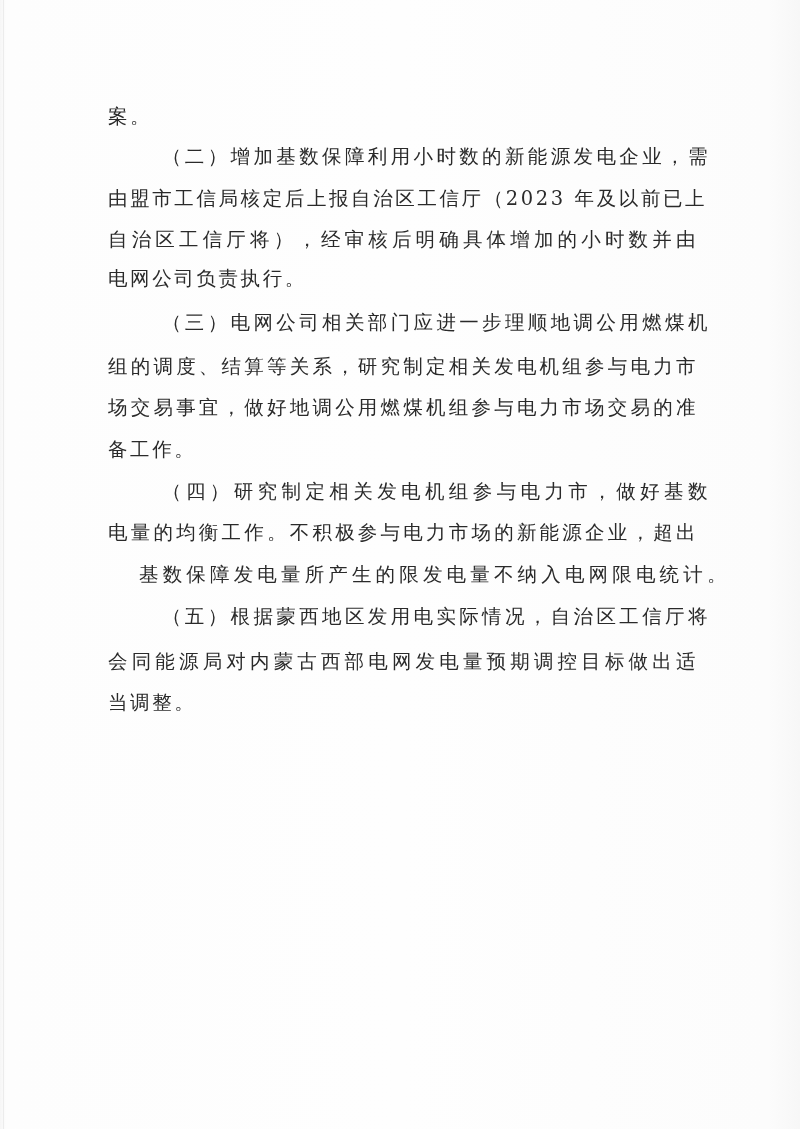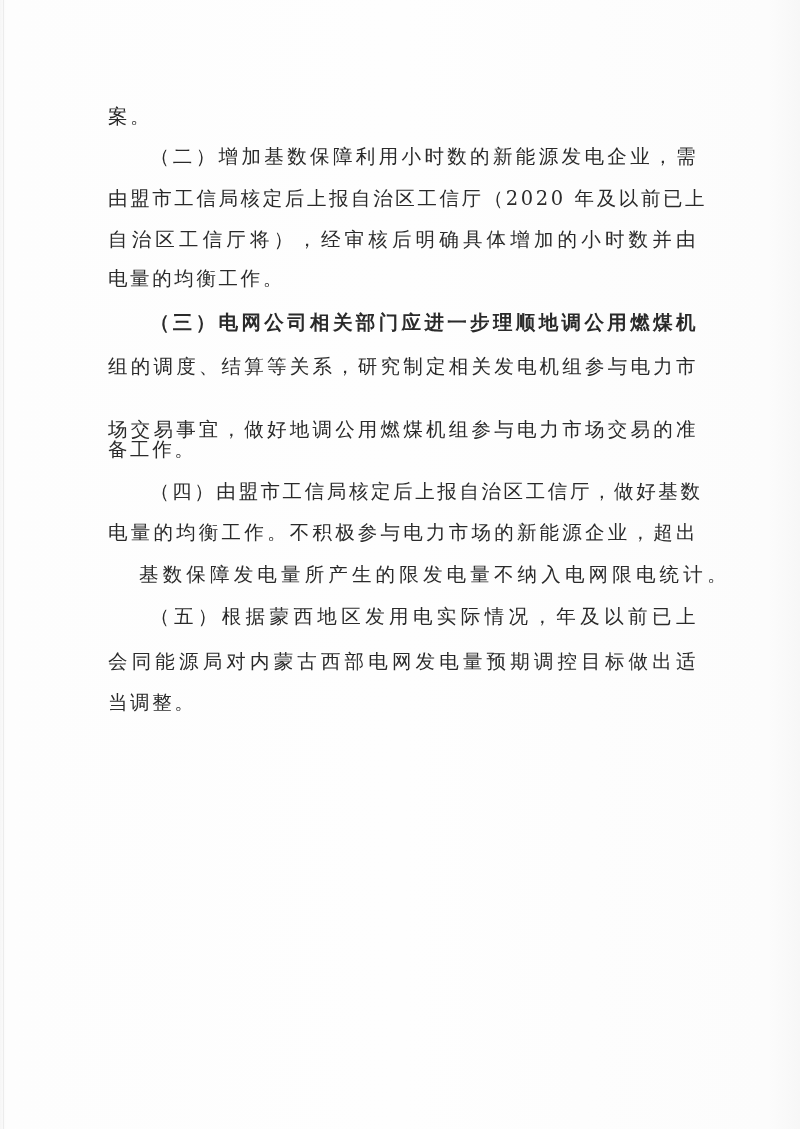--- a/index.html
+++ b/index.html
@@ -38,39 +38,39 @@
       letter-spacing: 2.6px;
       white-space: nowrap;
       text-align: justify;
       text-align-last: justify;
     }
     .text-line.last {
       text-align-last: left;
       width: auto;
     }
     .text-line.indent {
-      left: 150px;
+      left: 162px;
       width: 548px;
     }
   </style>
 </head>
 <body>
 
 <div class="page">
   <div class="scan-edge"></div>
   <div id="text-body">
       <div class="text-line last" style="top: 102px;">案。</div>
       <div class="text-line indent" style="top: 142px;">（二）增加基数保障利用小时数的新能源发电企业，需</div>
-      <div class="text-line" style="top: 184px;">由盟市工信局核定后上报自治区工信厅（2020 年及以前已上</div>
+      <div class="text-line" style="top: 184px;">由盟市工信局核定后上报自治区工信厅（2023 年及以前已上</div>
       <div class="text-line" style="top: 225px;">自治区工信厅将），经审核后明确具体增加的小时数并由</div>
-      <div class="text-line last" style="top: 264px;">电量的均衡工作。</div>
-      <div class="text-line indent" style="top: 308px; font-weight: bold;">（三）电网公司相关部门应进一步理顺地调公用燃煤机</div>
+      <div class="text-line last" style="top: 264px;">电网公司负责执行。</div>
+      <div class="text-line indent" style="top: 308px;">（三）电网公司相关部门应进一步理顺地调公用燃煤机</div>
       <div class="text-line" style="top: 352px;">组的调度、结算等关系，研究制定相关发电机组参与电力市</div>
-      <div class="text-line" style="top: 393px; margin-top: 22px;">场交易事宜，做好地调公用燃煤机组参与电力市场交易的准</div>
+      <div class="text-line" style="top: 393px;">场交易事宜，做好地调公用燃煤机组参与电力市场交易的准</div>
       <div class="text-line last" style="top: 435px;">备工作。</div>
-      <div class="text-line indent" style="top: 477px;">（四）由盟市工信局核定后上报自治区工信厅，做好基数</div>
+      <div class="text-line indent" style="top: 477px;">（四）研究制定相关发电机组参与电力市，做好基数</div>
       <div class="text-line" style="top: 518px;">电量的均衡工作。不积极参与电力市场的新能源企业，超出</div>
       <div class="text-line" style="top: 560px; margin-left: 31px;">基数保障发电量所产生的限发电量不纳入电网限电统计。</div>
-      <div class="text-line indent" style="top: 602px;">（五）根据蒙西地区发用电实际情况，年及以前已上</div>
+      <div class="text-line indent" style="top: 602px;">（五）根据蒙西地区发用电实际情况，自治区工信厅将</div>
       <div class="text-line" style="top: 647px;">会同能源局对内蒙古西部电网发电量预期调控目标做出适</div>
       <div class="text-line last" style="top: 688px;">当调整。</div>
     </div>
 </div>
 
 </body></html>

